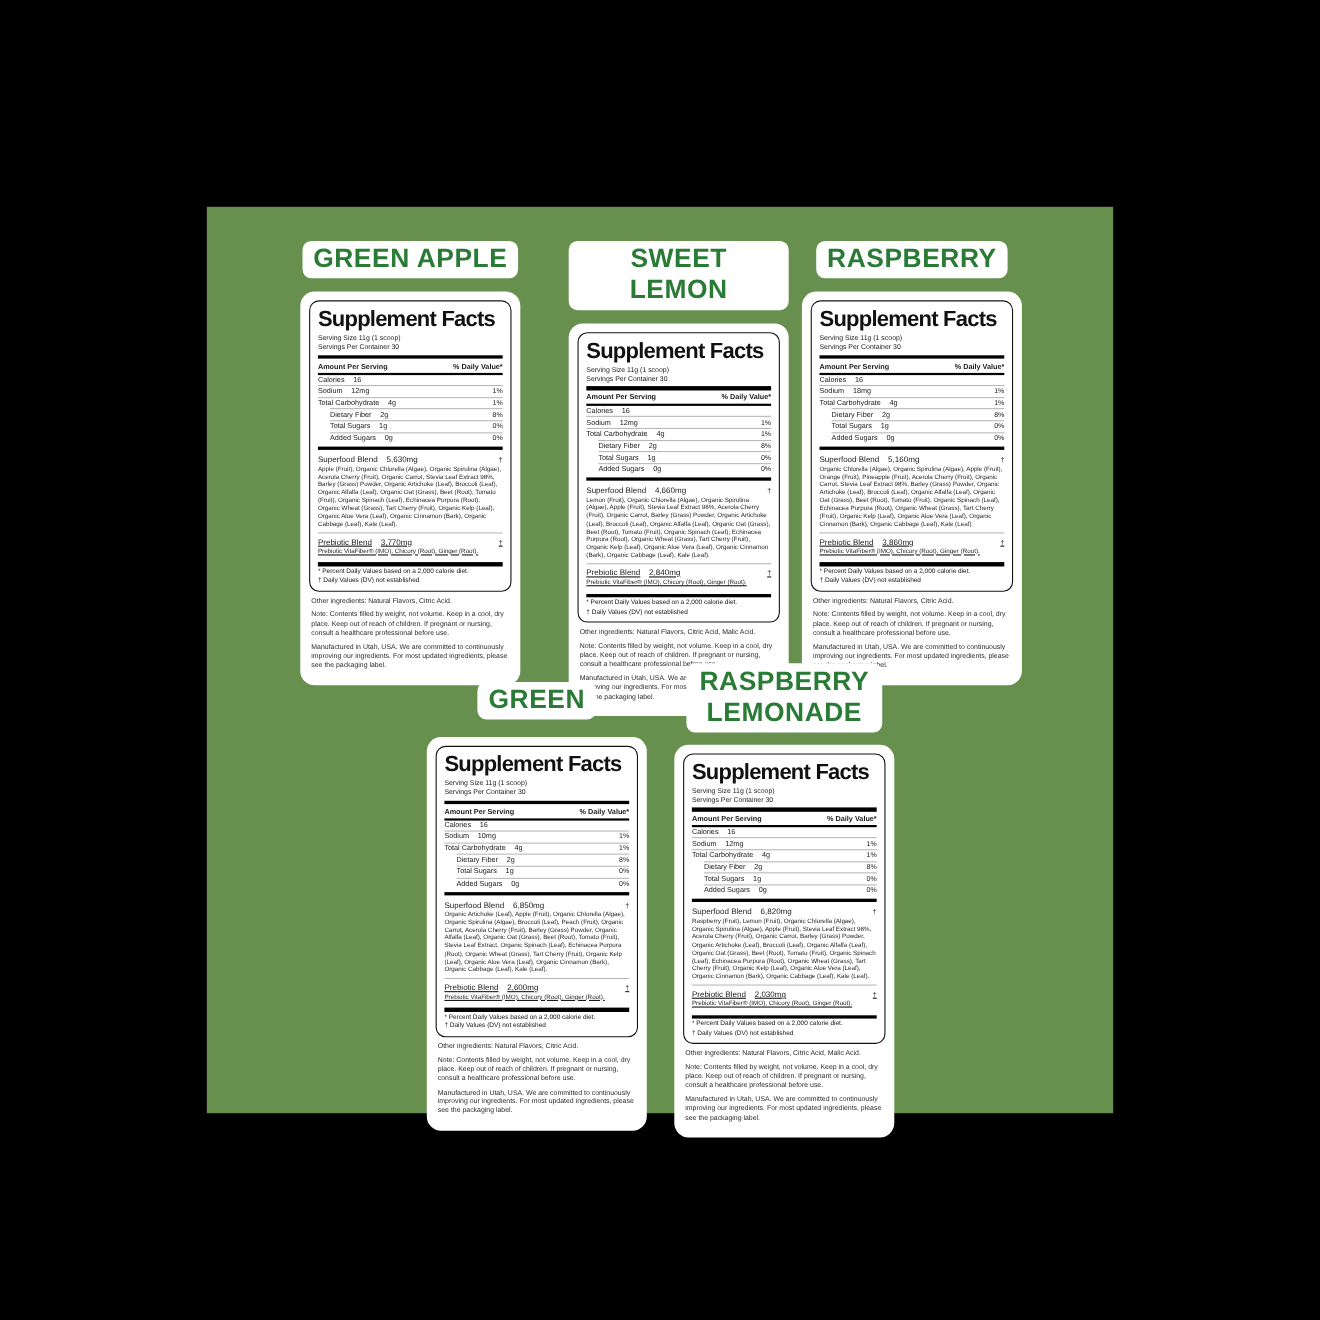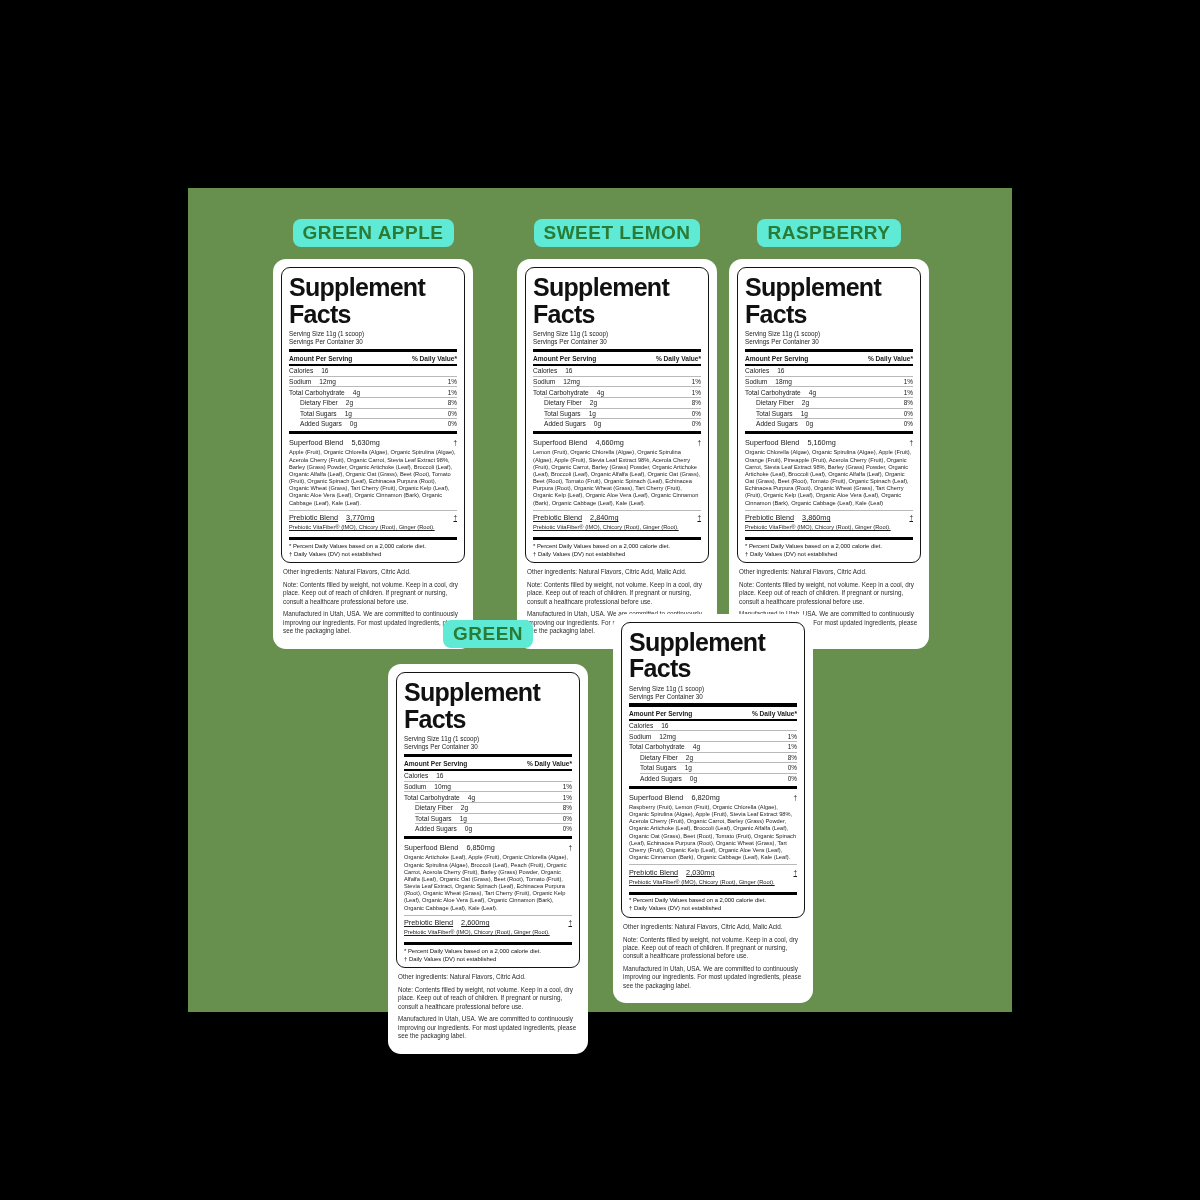--- a/index.html
+++ b/index.html
@@ -4,29 +4,29 @@
 <style>
   html,body{margin:0;padding:0;background:#000;}
   body{width:1200px;height:1200px;position:relative;font-family:"Liberation Sans",sans-serif;color:#1a1a1a;}
   .green-panel{position:absolute;left:188px;top:188px;width:824px;height:824px;background:#67904F;}
   .flavor-group{position:absolute;width:200px;text-align:center;}
   .slot-0{left:85px;top:31px;}
   .slot-1{left:329px;top:31px;}
   .slot-2{left:541px;top:31px;}
   .slot-3{left:200px;top:432px;}
   .slot-4{left:425px;top:415px;}
-  .pill{display:inline-block;background:#5eead4;color:#2A7B35;font-weight:700;font-size:19px;line-height:1.18;
+  .pill{display:inline-block;background:#ffffff;color:#2A7B35;font-weight:700;font-size:24px;line-height:1.18;
         padding:3px 10px;border-radius:8px;letter-spacing:0.5px;}
   .slot-4 .pill{max-width:158px;}
   .card{background:#fff;border-radius:13px;padding:8px 8px 9px;box-sizing:border-box;text-align:left;
         margin-top:12px;min-height:309px;}
   .slot-3 .card{margin-top:16px;}
   .slot-4 .card{margin-top:11px;}
   .panel{border:1.6px solid #141414;border-radius:9px;padding:5px 7px 4px;}
-  .sf-title{font-size:25px;font-weight:700;letter-spacing:-0.7px;line-height:1.05;margin:1px 0 3px;color:#111;}
+  .sf-title{font-size:20px;font-weight:700;letter-spacing:-0.7px;line-height:1.05;margin:1px 0 3px;color:#111;}
   .serving{font-size:6.3px;line-height:1.3;color:#222;}
   .bar{background:#000;}
   .bar.thick{height:3.2px;margin:2.5px 0 1.5px;}
   .bar.mid{height:1.7px;margin:0;}
   .hdr-row{display:flex;justify-content:space-between;align-items:baseline;font-weight:700;font-size:6.6px;padding:2px 0;}
   .nrow{display:flex;justify-content:space-between;align-items:baseline;font-size:6.6px;padding:1.3px 0;}
   .nrow + .nrow{border-top:0.6px solid #b9b9b9;}
   .nrow.indent{margin-left:11px;}
   .amt{margin-left:8px;}
   .ndv{font-size:6.4px;}
@@ -319,20 +319,23 @@
           </div>
       </div>
       <div class="below">
         <p>Other ingredients: Natural Flavors, Citric Acid.</p>
         <p>Note: Contents filled by weight, not volume. Keep in a cool, dry place. Keep out of reach of children. If pregnant or nursing, consult a healthcare professional before use.</p>
         <p>Manufactured in Utah, USA. We are committed to continuously improving our ingredients. For most updated ingredients, please see the packaging label.</p>
       </div>
     </div>
   </div>
     <div class="flavor-group slot-4">
+    <div class="pill">
+      <span>RASPBERRY LEMONADE</span>
+    </div>
     <div class="card">
       <div class="panel">
         <div class="sf-title">Supplement Facts</div>
         <div class="serving">Serving Size 11g (1 scoop)</div>
         <div class="serving">Servings Per Container 30</div>
         <div class="bar thick"></div>
         <div class="hdr-row">
           <span>Amount Per Serving</span>
           <span>% Daily Value*</span>
         </div>

